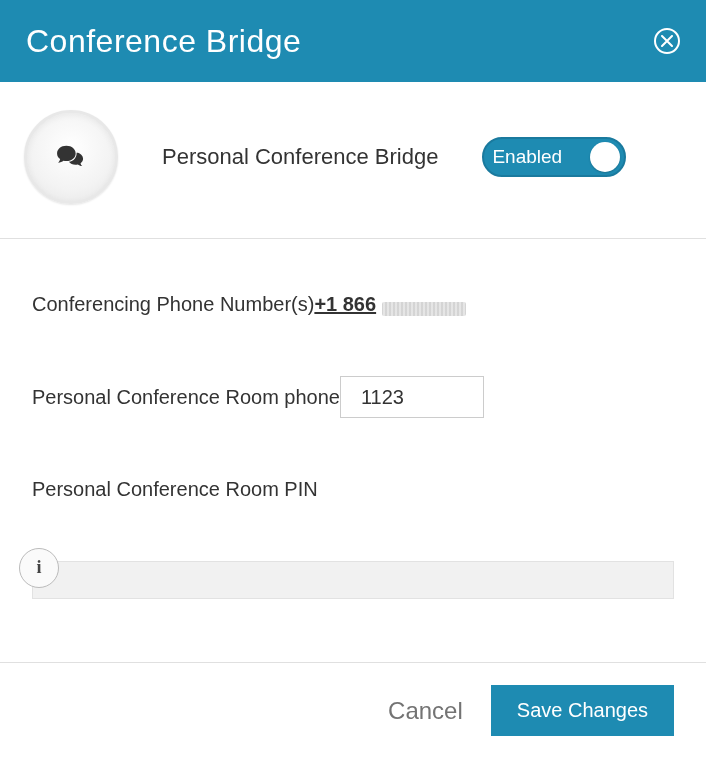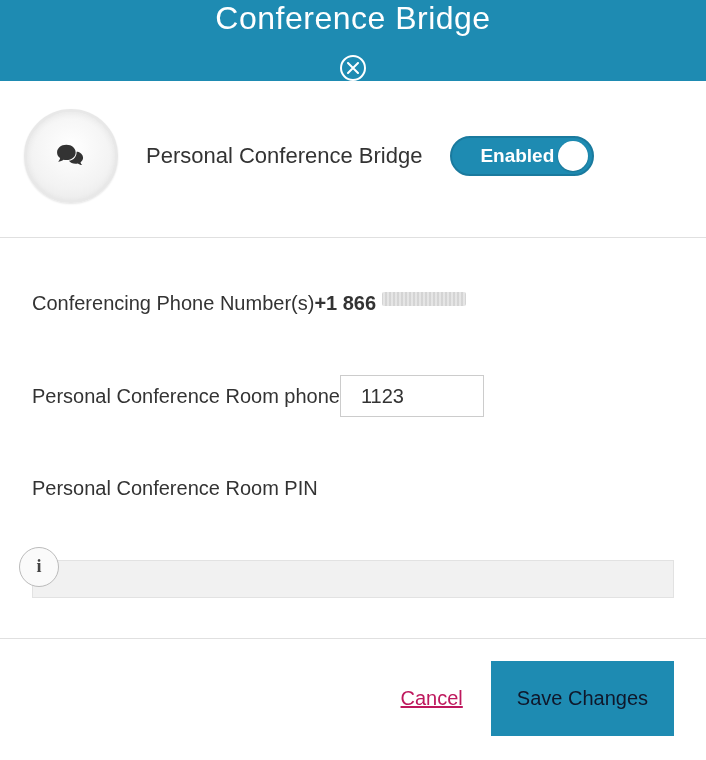--- a/index.html
+++ b/index.html
@@ -6,38 +6,37 @@
   html, body { width: 706px; height: 760px; font-family: "Segoe UI", "Helvetica Neue", Arial, sans-serif; background: #fff; color: #333; }
   .dialog { width: 706px; height: 760px; display: flex; flex-direction: column; }
   .header {
     background: #1e8bb2;
     color: #fff;
     height: 82px;
     display: flex;
     align-items: center;
     justify-content: space-between;
     padding: 0 26px;
-    flex-direction: column;
   }
   .header-title { font-size: 32px; font-weight: 400; letter-spacing: 0.5px; }
   .close-btn {
     width: 26px; height: 26px;
     border: 2px solid #fff;
     border-radius: 50%;
     display: flex; align-items: center; justify-content: center;
     color: #fff; font-size: 14px; cursor: pointer;
     background: transparent;
   }
   .close-btn svg { width: 12px; height: 12px; }
 
   .top-section {
     display: flex;
     align-items: center;
     padding: 28px 20px 34px 24px;
-    gap: 28px;
+    gap: 44px;
     border-bottom: 1px solid #e0e0e0;
   }
   .icon-circle {
     width: 94px; height: 94px;
     border-radius: 50%;
     background: radial-gradient(circle at 50% 40%, #ffffff 0%, #f3f3f3 60%, #e4e4e4 100%);
     border: 3px solid #e8e8e8;
     box-shadow: inset 0 2px 6px rgba(0,0,0,0.05), 0 1px 2px rgba(0,0,0,0.1);
     display: flex; align-items: center; justify-content: center;
     flex: 0 0 auto;
@@ -51,22 +50,22 @@
     width: 144px; height: 40px;
     background: #1e8bb2;
     border-radius: 20px;
     display: flex;
     align-items: center;
     cursor: pointer;
     flex: 0 0 auto;
     border: 2px solid #1a7a9e;
   }
   .toggle-label {
-    color: #fff; font-size: 19px; font-weight: 700;
-    margin-left: 28px;
+    color: #fff; font-size: 19px; font-weight: 400;
+    margin-left: 8px;
   }
   .toggle-knob {
     position: absolute;
     right: 4px; top: 50%; transform: translateY(-50%);
     width: 30px; height: 30px;
     background: #fff; border-radius: 50%;
     box-shadow: 0 1px 2px rgba(0,0,0,0.2);
   }
 
   .form-section {
@@ -75,21 +74,21 @@
   }
   .form-row {
     display: flex;
     align-items: center;
     margin-bottom: 60px;
   }
   .form-row:last-of-type { margin-bottom: 40px; }
   .form-label { font-size: 20px; color: #333; }
   .phone-value {
     font-size: 20px; color: #333; font-weight: 600;
-    display: inline-flex; align-items: flex-start; gap: 6px;
+    display: inline-flex; align-items: flex-end; gap: 6px; text-decoration: underline;
   }
   .blurred {
     display: inline-block;
     width: 84px; height: 14px;
     background: repeating-linear-gradient(90deg, #ccc 0, #eee 2px, #ccc 4px);
     border-radius: 2px;
     filter: blur(0.5px);
   }
   .text-input {
     width: 144px; height: 42px;
@@ -124,31 +123,31 @@
 
   .footer {
     border-top: 1px solid #e0e0e0;
     padding: 22px 32px 24px 32px;
     display: flex;
     justify-content: flex-end;
     align-items: center;
     gap: 28px;
   }
   .cancel-link {
-    color: #be185d;
-    font-size: 20px;
+    color: #737373;
+    font-size: 24px;
     cursor: pointer;
-    background: none; border: none; text-decoration: underline;
+    background: none; border: none;
   }
   .save-btn {
     background: #1e8bb2;
-    color: #0f172a;
+    color: #ffffff;
     font-size: 20px;
     border: none;
-    padding: 26px 26px;
+    padding: 14px 26px;
     cursor: pointer;
   }
 </style>
 </head>
 <body>
 
 <div class="dialog">
 
   <div class="header">
     <div class="header-title">Conference Bridge</div>

